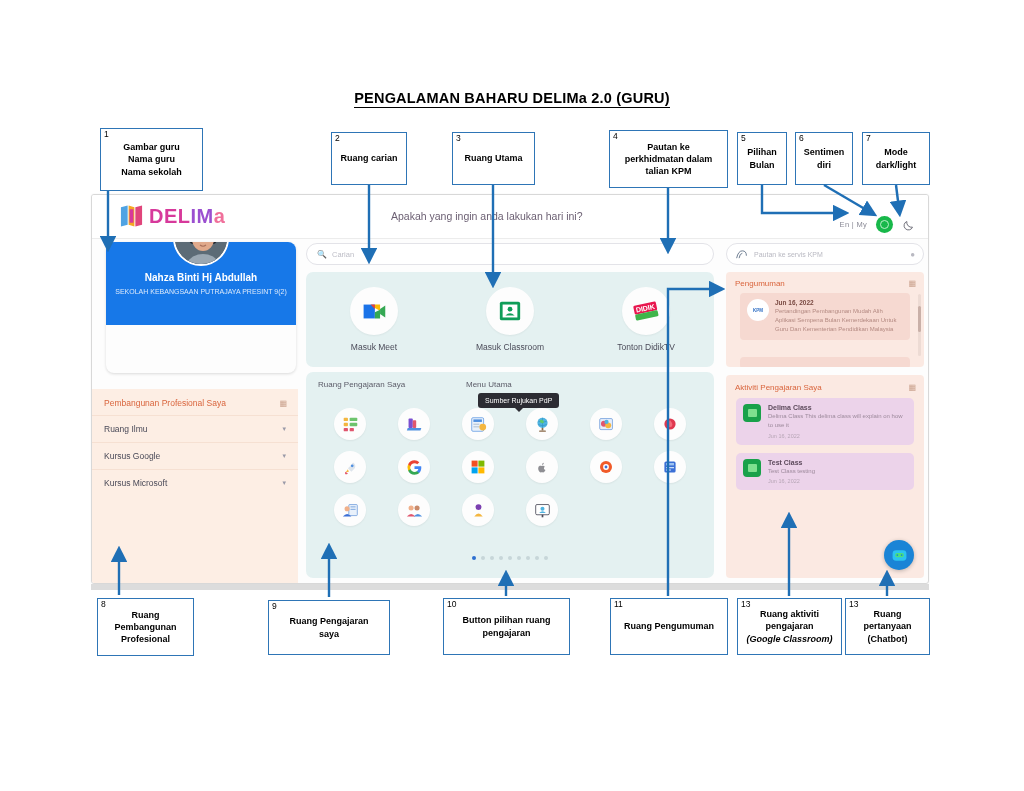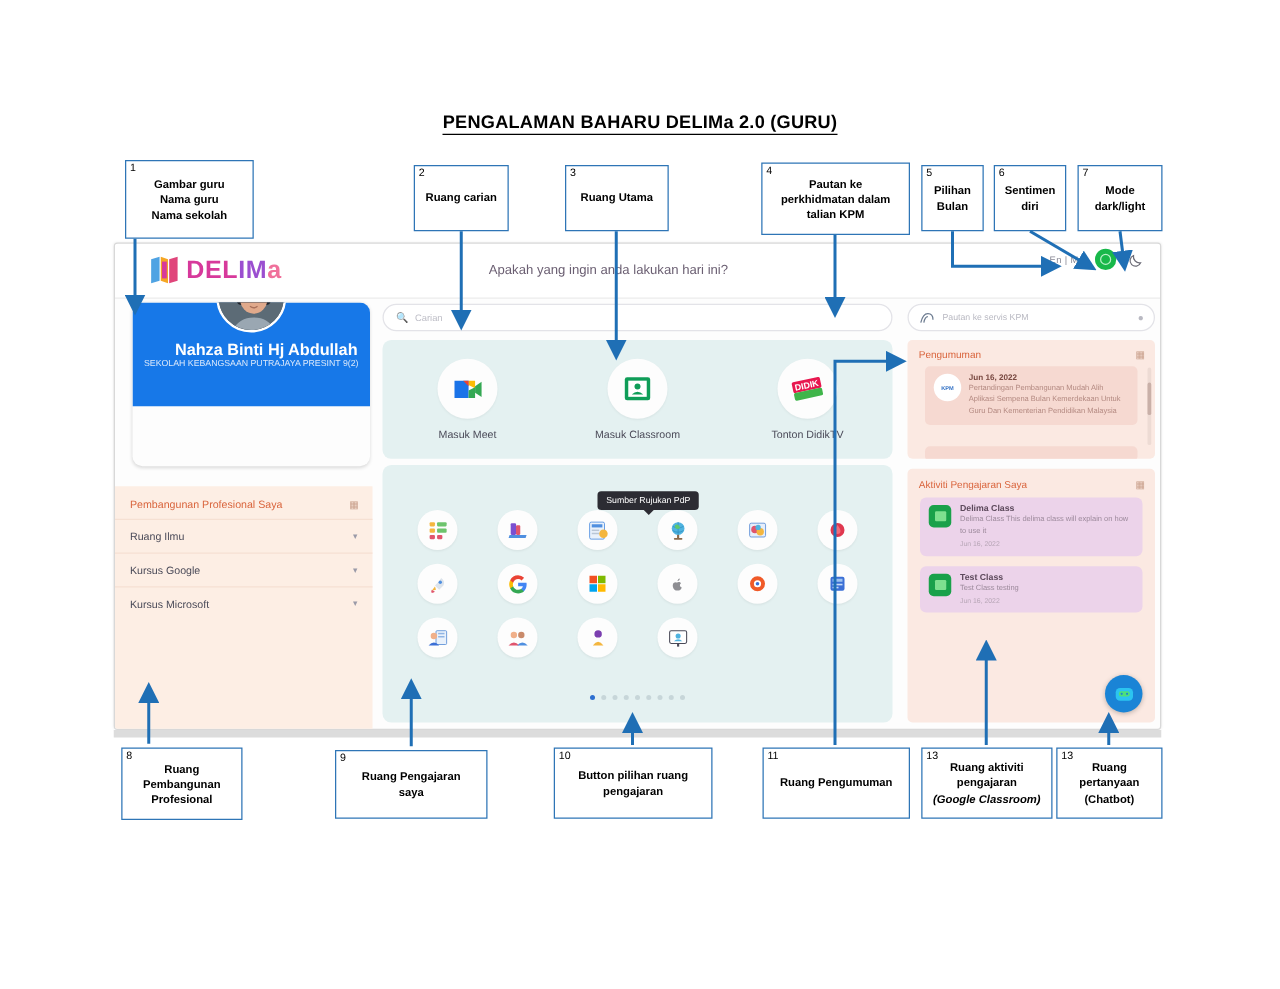--- a/index.html
+++ b/index.html
@@ -67,21 +67,21 @@
   .logo-mark { width: 25px; height: 24px; }
   .logo-text { font-size: 20px; font-weight: bold; letter-spacing: .5px; }
   .logo-text .c1 { color: #d7399b; }
   .logo-text .c2 { color: #9b4fd0; }
   .logo-text .c3 { color: #f0709b; }
   .topbar-q {
     position: absolute; left: 299px; top: 15px;
     font-size: 10.5px; color: #6b5f72;
   }
   .topbar-right {
-    position: absolute; right: 14px; top: 4px;
+    position: absolute; right: 14px; top: 21px;
     display: flex; align-items: center; gap: 9px;
   }
   .lang-toggle { font-size: 7.5px; color: #8a8a96; letter-spacing: .3px; }
   .sent-icon {
     width: 17px; height: 17px; border-radius: 50%;
     background: #18b84a;
     display: flex; align-items: center; justify-content: center;
   }
   .sent-icon .ring { width: 9px; height: 9px; border-radius: 50%; border: 1.8px solid #b9f0c8; }
   .moon-icon { width: 14px; height: 14px; color: #6d6d78; }
@@ -106,21 +106,21 @@
   .pc-green .greet { color: #fff; font-size: 10px; font-weight: bold; }
   .pc-blue { height: 83px; background: #1778e8; position: relative; }
   .pc-avatar {
     position: absolute; left: 50%; top: -32px; transform: translateX(-50%);
     width: 56px; height: 56px; border-radius: 50%;
     background: #4e5e6a; border: 2.5px solid #ffffff;
     overflow: hidden;
   }
   .pc-name {
     position: absolute; left: 0; top: 30px; width: 100%;
-    text-align: center; color: #fff; font-size: 13px; font-weight: bold; margin-left: 12px;
+    text-align: center; color: #fff; font-size: 10px; font-weight: bold;
   }
   .pc-school {
     position: absolute; left: 0; top: 45px; width: 100%;
     text-align: center; color: #dbe9fb; font-size: 7px; line-height: 1.45;
     padding: 0 8px;
   }
 
   
   .left-panel {
     position: absolute; left: 0; top: 150px; width: 206px; height: 196px;
@@ -383,20 +383,24 @@
                 </g>
               </svg>
             </div>
             <div class="quick-label">Tonton DidikTV</div>
           </div>
 
         </div>
       </div>
 
       <div class="teach-panel">
+        <div class="teach-heads">
+          <div class="h1">Ruang Pengajaran Saya</div>
+          <div>Menu Utama</div>
+        </div>
         <div class="tooltip">Sumber Rujukan PdP</div>
 
         <div class="icon-grid">
 
           <div class="icon-row">
             <div class="icon-cell">
                 <div class="icon-circle">
               <svg viewBox="0 0 20 20" width="17" height="17">
                 <rect x="2" y="2" width="5" height="4" rx="1" fill="#f4b63f"></rect>
                     <rect x="9" y="2" width="9" height="4" rx="1" fill="#6dc46d"></rect>

